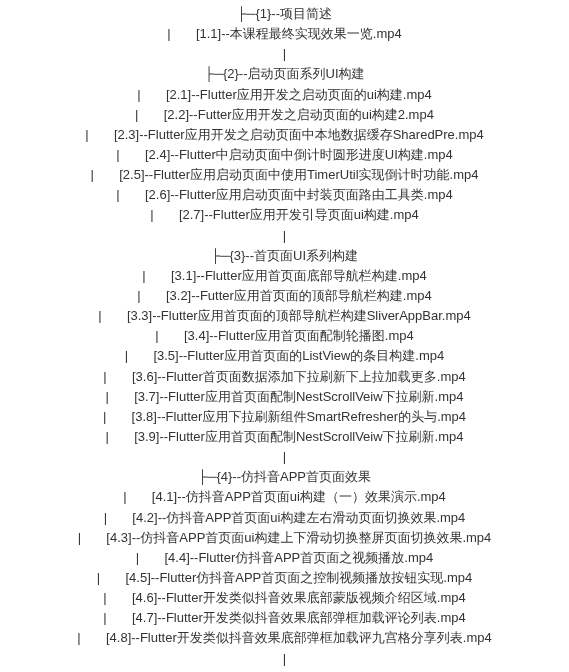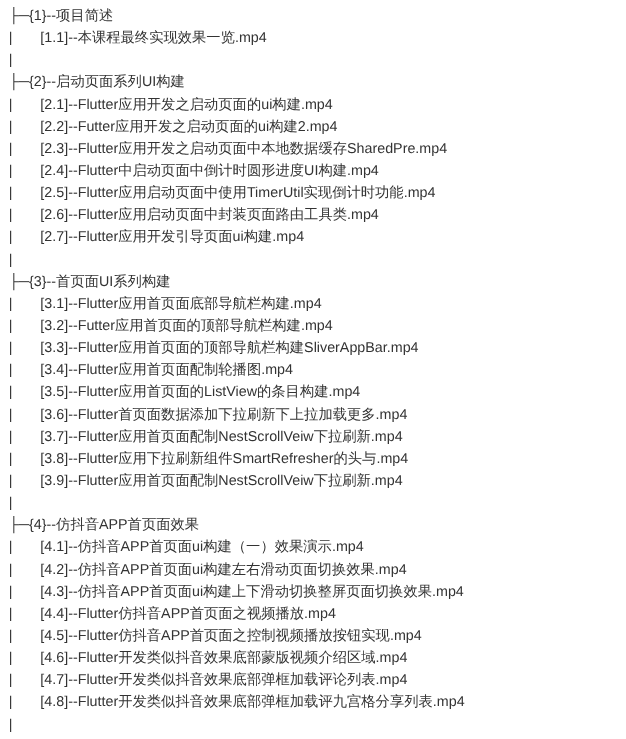--- a/index.html
+++ b/index.html
@@ -5,20 +5,20 @@
     * { margin: 0; padding: 0; box-sizing: border-box; }
     body {
       font-family: "Microsoft YaHei", "SimSun", sans-serif;
       font-size: 13px;
       line-height: 1.55;
       color: #333;
       background: #fff;
       padding: 4px 8px;
       width: 569px;
     }
-    .tree { white-space: pre; }
+    .tree { white-space: pre; text-align: center; }
     .section-line { display: block; }
     .item-line { display: block; }
   </style>
 </head>
 <body>
 
 <div class="tree" id="tree-root"><div class="section-line">├─{1}--项目简述</div><div class="item-line">|       [1.1]--本课程最终实现效果一览.mp4</div><div class="item-line">|</div><div class="section-line">├─{2}--启动页面系列UI构建</div><div class="item-line">|       [2.1]--Flutter应用开发之启动页面的ui构建.mp4</div><div class="item-line">|       [2.2]--Futter应用开发之启动页面的ui构建2.mp4</div><div class="item-line">|       [2.3]--Flutter应用开发之启动页面中本地数据缓存SharedPre.mp4</div><div class="item-line">|       [2.4]--Flutter中启动页面中倒计时圆形进度UI构建.mp4</div><div class="item-line">|       [2.5]--Flutter应用启动页面中使用TimerUtil实现倒计时功能.mp4</div><div class="item-line">|       [2.6]--Flutter应用启动页面中封装页面路由工具类.mp4</div><div class="item-line">|       [2.7]--Flutter应用开发引导页面ui构建.mp4</div><div class="item-line">|</div><div class="section-line">├─{3}--首页面UI系列构建</div><div class="item-line">|       [3.1]--Flutter应用首页面底部导航栏构建.mp4</div><div class="item-line">|       [3.2]--Futter应用首页面的顶部导航栏构建.mp4</div><div class="item-line">|       [3.3]--Flutter应用首页面的顶部导航栏构建SliverAppBar.mp4</div><div class="item-line">|       [3.4]--Flutter应用首页面配制轮播图.mp4</div><div class="item-line">|       [3.5]--Flutter应用首页面的ListView的条目构建.mp4</div><div class="item-line">|       [3.6]--Flutter首页面数据添加下拉刷新下上拉加载更多.mp4</div><div class="item-line">|       [3.7]--Flutter应用首页面配制NestScrollVeiw下拉刷新.mp4</div><div class="item-line">|       [3.8]--Flutter应用下拉刷新组件SmartRefresher的头与.mp4</div><div class="item-line">|       [3.9]--Flutter应用首页面配制NestScrollVeiw下拉刷新.mp4</div><div class="item-line">|</div><div class="section-line">├─{4}--仿抖音APP首页面效果</div><div class="item-line">|       [4.1]--仿抖音APP首页面ui构建（一）效果演示.mp4</div><div class="item-line">|       [4.2]--仿抖音APP首页面ui构建左右滑动页面切换效果.mp4</div><div class="item-line">|       [4.3]--仿抖音APP首页面ui构建上下滑动切换整屏页面切换效果.mp4</div><div class="item-line">|       [4.4]--Flutter仿抖音APP首页面之视频播放.mp4</div><div class="item-line">|       [4.5]--Flutter仿抖音APP首页面之控制视频播放按钮实现.mp4</div><div class="item-line">|       [4.6]--Flutter开发类似抖音效果底部蒙版视频介绍区域.mp4</div><div class="item-line">|       [4.7]--Flutter开发类似抖音效果底部弹框加载评论列表.mp4</div><div class="item-line">|       [4.8]--Flutter开发类似抖音效果底部弹框加载评九宫格分享列表.mp4</div><div class="item-line">|</div></div>
 
 </body></html>

